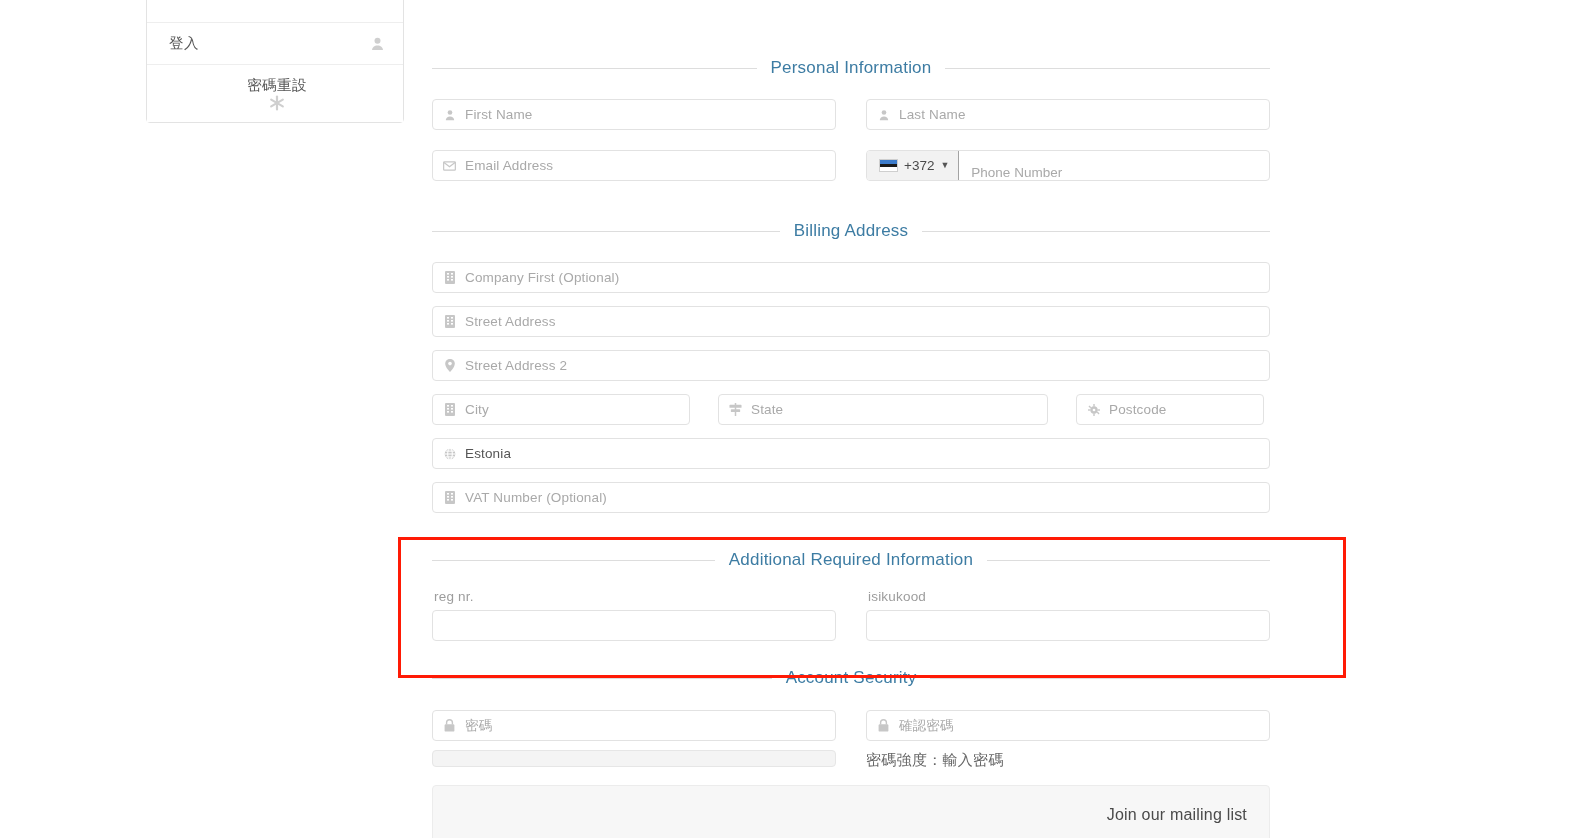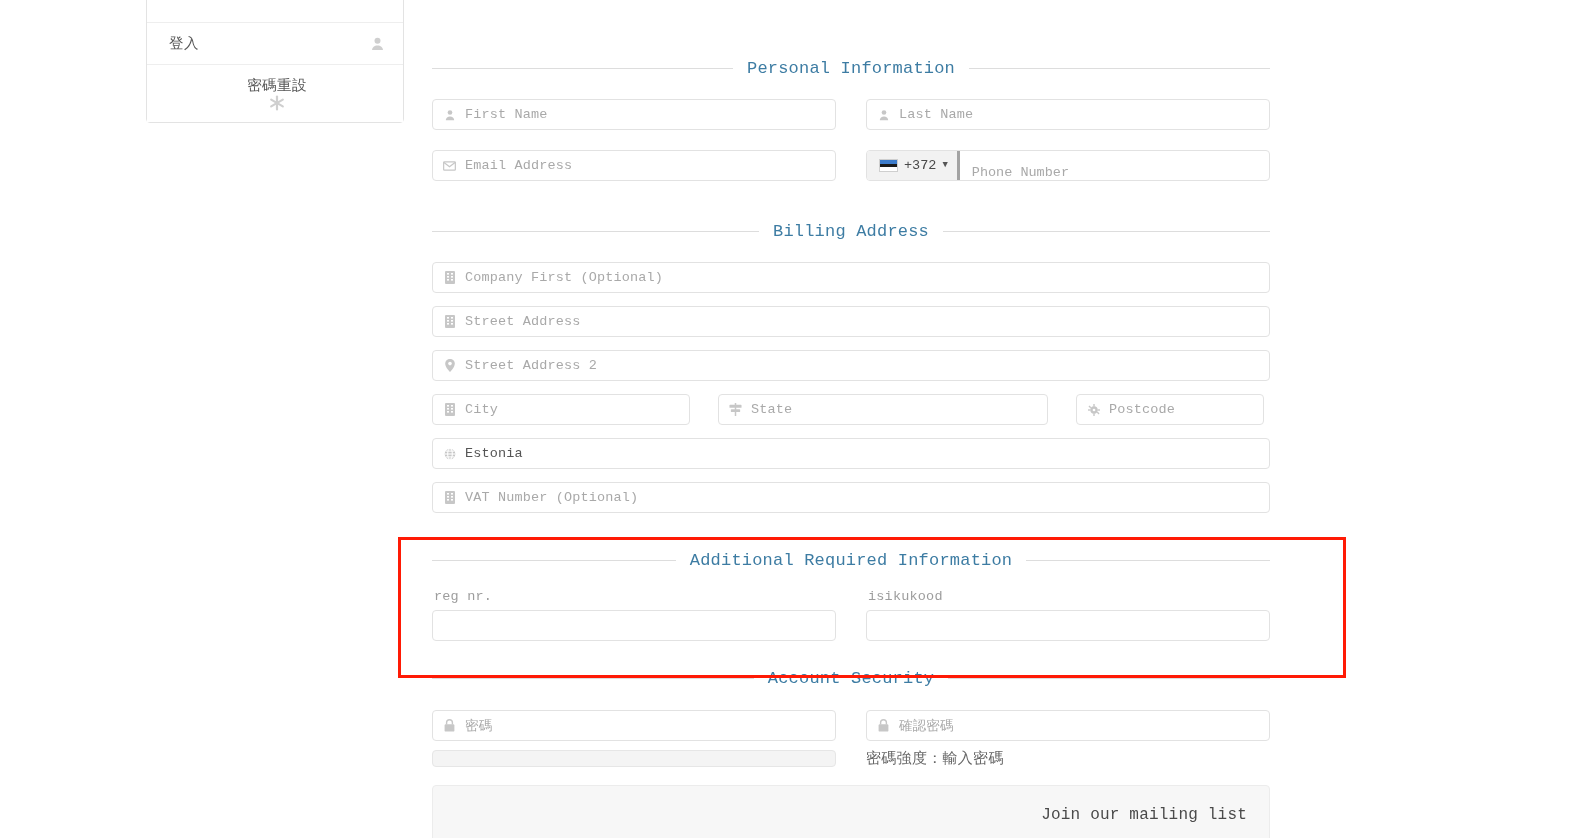--- a/index.html
+++ b/index.html
@@ -11,21 +11,20 @@
     height: 838px;
     overflow: hidden;
     font-family: "Liberation Sans", "DejaVu Sans", sans-serif;
     color: #444;
   }
   #page {
     position: relative;
     width: 1590px;
     height: 838px;
     background: #fff;
-    font-family: Liberation Mono, monospace;
   }
 
   
   .sidebar-panel {
     position: absolute;
     left: 146px;
     top: -62px;
     width: 258px;
     background: #fff;
     border: 1px solid #e3e3e3;
@@ -140,21 +139,21 @@
     box-sizing: border-box;
     height: 31px;
     border: 1px solid #e2e2e2;
     border-radius: 4px;
     overflow: hidden;
     background: #fff;
   }
   .phone-prefix {
     flex: 0 0 auto;
     background: #f2f2f2;
-    border-right: 3px solid #a3a3a3;
+    border-right: 1px solid #a3a3a3;
     display: flex;
     align-items: center;
     gap: 6px;
     padding: 0 9px 0 12px;
     font-size: 13.5px;
     color: #4a4a4a;
     cursor: pointer;
   }
   .flag-ee {
     width: 19px; height: 13px;

